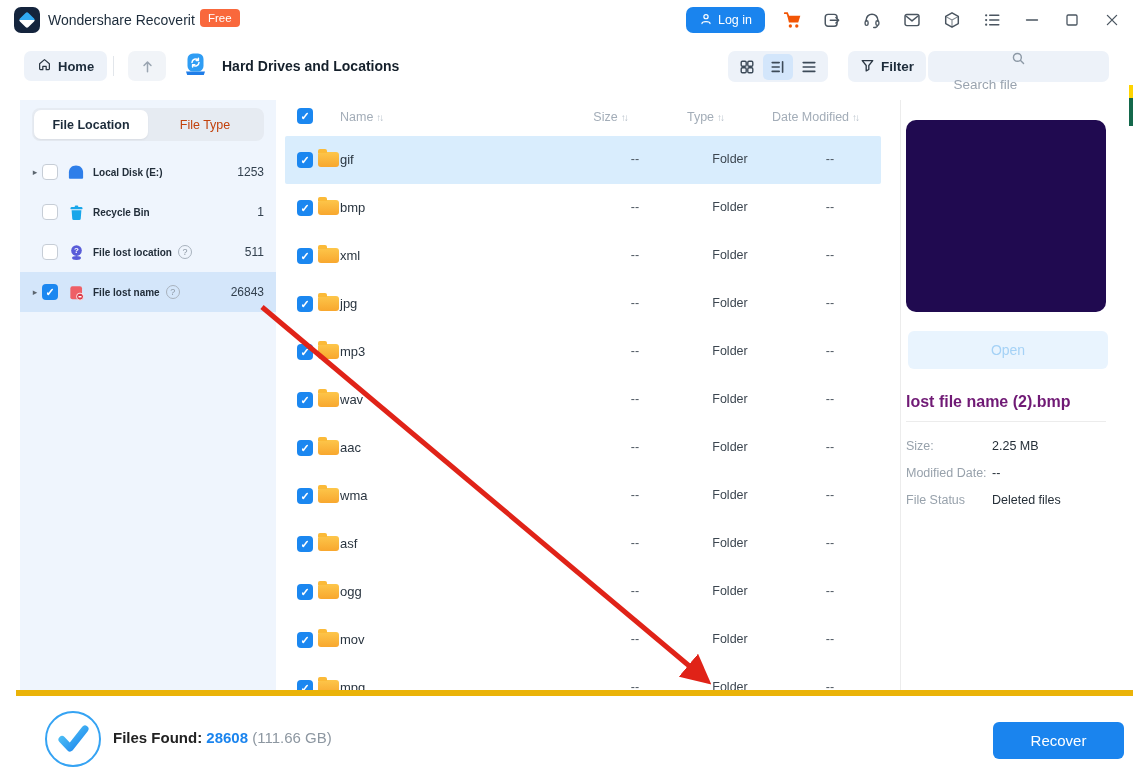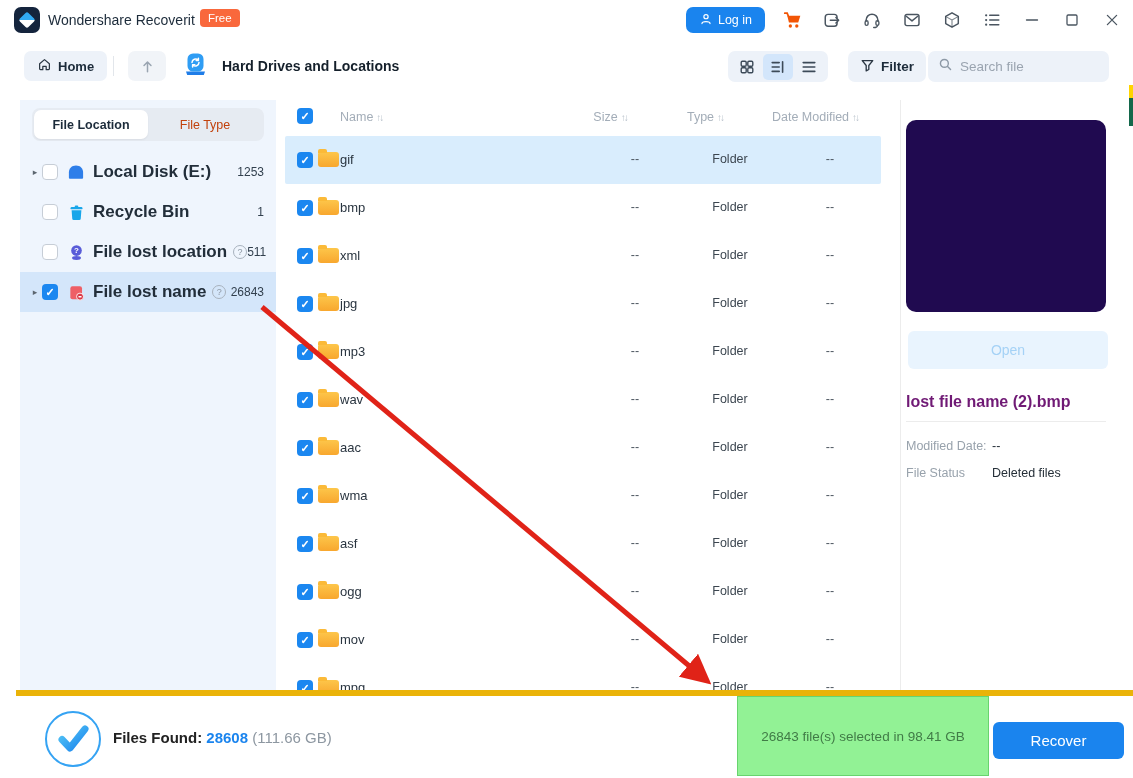--- a/index.html
+++ b/index.html
@@ -20,39 +20,39 @@
   .toolbar { position:absolute; left:0; top:48px; width:1133px; height:40px; background:#fff; }
   .home-btn { position:absolute; left:24px; top:3px; height:30px; padding:0 13px; background:#edf2f9; border:none; border-radius:7px; display:flex; align-items:center; gap:6px; font-size:13px; font-weight:700; color:#1c2b3a; cursor:pointer; font-family:inherit; }
   .tb-divider { position:absolute; left:113px; top:8px; width:1px; height:20px; background:#e2e6eb; }
   .up-btn { position:absolute; left:128px; top:3px; width:38px; height:30px; background:#f1f4f8; border:none; border-radius:7px; display:flex; align-items:center; justify-content:center; color:#9aa5b1; cursor:pointer; }
   .bc-icon { position:absolute; left:182px; top:3px; }
   .breadcrumb { position:absolute; left:222px; top:10px; font-size:14px; font-weight:700; color:#15202b; }
   .viewgroup { position:absolute; left:728px; top:3px; width:100px; height:31px; background:#edf2f9; border-radius:7px; display:flex; align-items:center; justify-content:space-around; padding:0 3px; }
   .vbtn { width:30px; height:26px; border:none; background:transparent; border-radius:5px; display:flex; align-items:center; justify-content:center; color:#3c4a58; cursor:pointer; }
   .vbtn.active { background:#d3e6fb; }
   .filter-btn { position:absolute; left:848px; top:3px; height:31px; padding:0 12px; background:#edf2f9; border:none; border-radius:7px; display:flex; align-items:center; gap:6px; font-size:13.5px; font-weight:700; color:#1c2b3a; cursor:pointer; font-family:inherit; }
-  .searchbox { position:absolute; left:928px; top:3px; width:181px; height:31px; background:#edf2f9; border-radius:7px; display:flex; align-items:center; padding:0 10px; gap:7px; }
+  .searchbox { position:absolute; left:928px; top:3px; width:181px; height:31px; background:#edf2f9; border-radius:7px; display:flex; align-items:center; padding:0 10px; gap:7px;flex-direction:column; }
   .searchbox input { border:none; background:transparent; outline:none; font-size:13.5px; color:#2a3540; width:130px; font-family:inherit; }
   .searchbox input::placeholder { color:#9aa4b0; }
 
   
   .sidebar { position:absolute; left:20px; top:100px; width:256px; height:590px; background:#eff5fd; }
   .tabs { position:absolute; left:12px; top:8px; width:232px; height:33px; background:#e6ebf2; border-radius:8px; display:flex; padding:2px; }
   .tab { flex:1; border:none; border-radius:7px; font-size:12.5px; font-family:inherit; cursor:pointer; color:#c2410c; background:transparent; }
   .tab.active { background:#fff; color:#1c2b3a; font-weight:700; box-shadow:0 1px 2px rgba(0,0,0,0.06); }
   .stree { position:absolute; left:0; top:52px; width:256px; }
   .sitem { height:40px; display:flex; align-items:center; padding:0 12px 0 8px; cursor:pointer; }
   .sitem.selected { background:#d4e6fa; }
   .exp { width:14px; font-size:9px; color:#5c6670; text-align:center; flex:none; }
   .cb { width:16px; height:16px; border-radius:4px; flex:none; position:relative; cursor:pointer; }
   .cb.off { background:#fff; border:1.5px solid #c6cdd6; }
   .cb.on { background:#1b87f0; }
   .cb.on::after { content:"✓"; position:absolute; left:0; top:0; width:16px; height:16px; color:#fff; font-size:11px; line-height:16px; text-align:center; font-weight:700; }
   .sicon { width:18px; height:18px; margin:0 8px 0 9px; flex:none; display:flex; align-items:center; justify-content:center; }
-  .slabel { font-size:17px; font-weight:700; color:#222e3a; white-space:nowrap; }
+  .slabel { font-size:10px; font-weight:700; color:#222e3a; white-space:nowrap; }
   .help { width:14px; height:14px; border:1.2px solid #a8b2bd; border-radius:50%; color:#8d98a4; font-size:9px; line-height:12px; text-align:center; margin-left:6px; flex:none; }
   .help::after { content:"?"; }
   .scount { margin-left:auto; font-size:12px; color:#32404e; }
 
   
   .table { position:absolute; left:285px; top:100px; width:596px; height:590px; overflow:hidden; background:#fff; }
   .thead { position:absolute; left:0; top:4px; width:596px; height:28px; }
   .hname { position:absolute; left:55px; top:6px; font-size:12.5px; color:#a3adb8; }
   .hsize { position:absolute; left:285px; top:6px; width:80px; text-align:center; font-size:12.5px; color:#a3adb8; }
   .htype { position:absolute; left:380px; top:6px; width:80px; text-align:center; font-size:12.5px; color:#a3adb8; }
@@ -405,20 +405,24 @@
     </div>
   </div>
 
   <div class="vdivider"></div>
   <div class="preview-box"></div>
   <button class="open-btn">Open</button>
   <div class="fname">lost file name (2).bmp</div>
   <div class="fdiv"></div>
   <div class="finfo">
     <div class="frow">
+        <span class="flabel">Size:</span>
+        <span class="fvalue">2.25 MB</span>
+      </div>
+    <div class="frow">
         <span class="flabel">Modified Date:</span>
         <span class="fvalue">--</span>
       </div>
     <div class="frow">
         <span class="flabel">File Status</span>
         <span class="fvalue">Deleted files</span>
       </div>
   </div>
 
   <div class="footer">
@@ -431,21 +435,20 @@
             </linearGradient>
           </defs>
           <path d="M6 15.5 14 24 29 5" fill="none" stroke="url(#ckg)" stroke-width="7" stroke-linecap="round" stroke-linejoin="round"></path>
         </svg>
     </div>
     <div class="ffound">
       <span class="ffl">Files Found:</span>
       <span class="ffc">28608</span>
       <span class="ffs">(111.66 GB)</span>
     </div>
-    <div class="green-tip">26843 file(s) selected in 98.41 GB</div>
     <button class="recover-btn">Recover</button>
   </div>
 
   <svg class="arrow-svg">
     <defs>
       <marker id="ah" markerWidth="6" markerHeight="6" refX="4.6" refY="3" orient="auto">
         <path d="M0 0 L6 3 L0 6 Z" fill="#e02318"></path>
       </marker>
     </defs>
     <line x1="262" y1="307" x2="706" y2="680" stroke="#e02318" stroke-width="5" marker-end="url(#ah)"></line>

